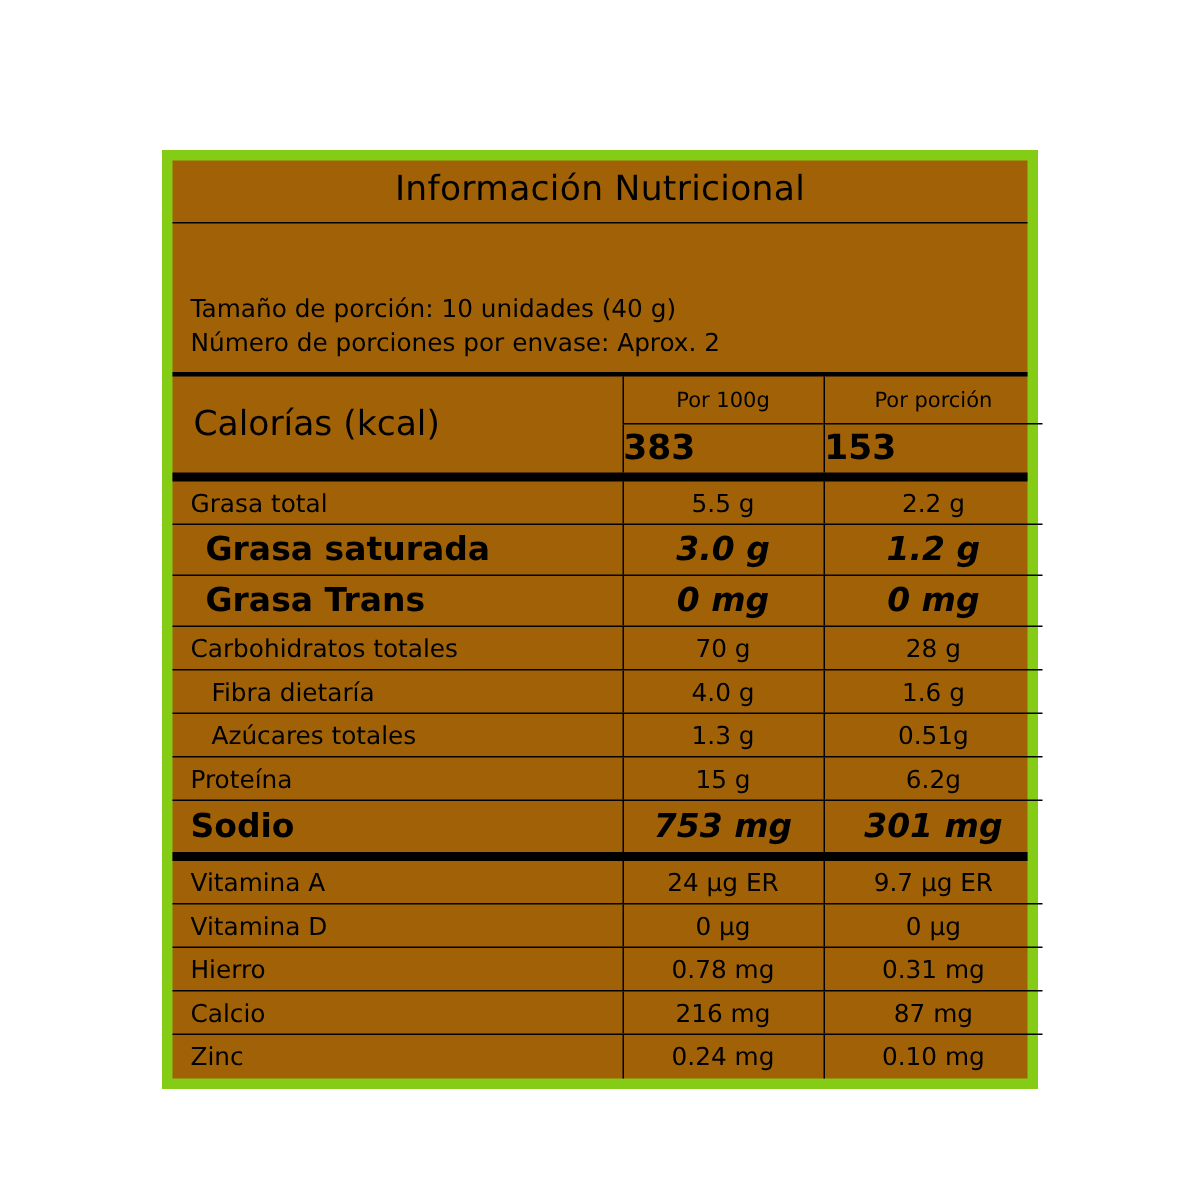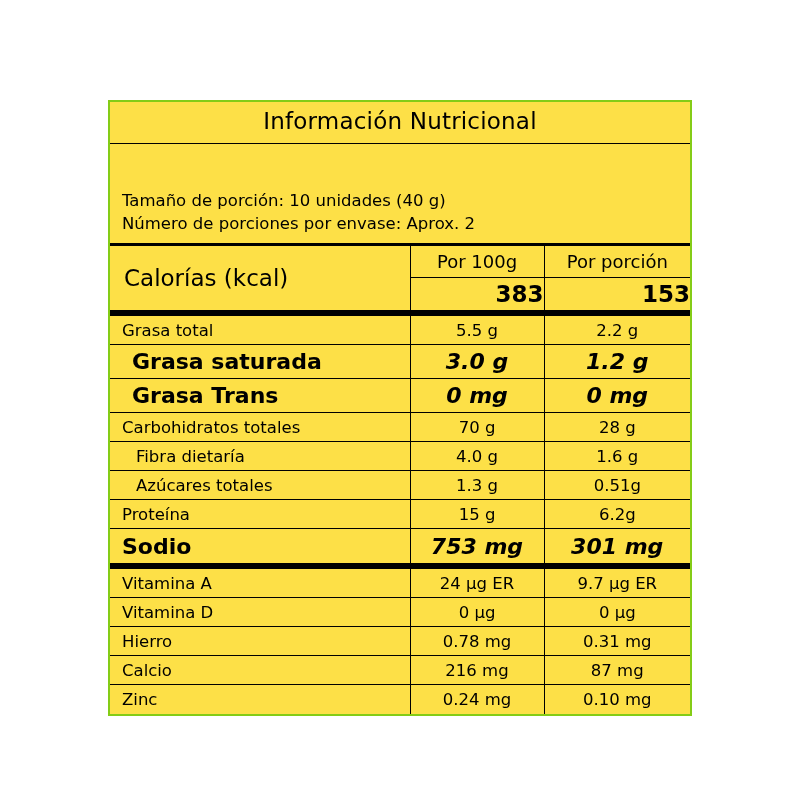--- a/index.html
+++ b/index.html
@@ -13,22 +13,22 @@
     font-family: "DejaVu Sans", sans-serif;
     color: #000000;
     position: relative;
   }
   .panel {
     position: absolute;
     left: 108px;
     top: 100px;
     width: 584px;
     box-sizing: border-box;
-    border: 2px solid #84cc16;
-    background: #fde047;
+    border: 7px solid #84cc16;
+    background: #a16207;
   }
   .title {
     text-align: center;
     font-size: 23px;
     padding: 6px 0 9px 0;
     letter-spacing: 0.2px;
   }
   .rule-thin {
     height: 1px;
     background: #000;
@@ -84,25 +84,25 @@
     font-size: 22px;
     font-weight: bold;
     font-style: italic;
   }
   .cal-label {
     font-size: 23px;
     padding-left: 14px;
   }
   .cal-head {
     text-align: center;
-    font-size: 18px;
+    font-size: 14px;
     border-left: 1px solid #000;
   }
   .cal-val {
-    text-align: right;
+    text-align: left;
     font-size: 23px;
     font-weight: bold;
     border-left: 1px solid #000;
     margin-left: 32px;
   }
   .cal-row1 { height: 32px; }
   .cal-row2 { height: 32px; }
   .tall { height: 34px; margin-top: 15px; }
 </style>
 </head>

